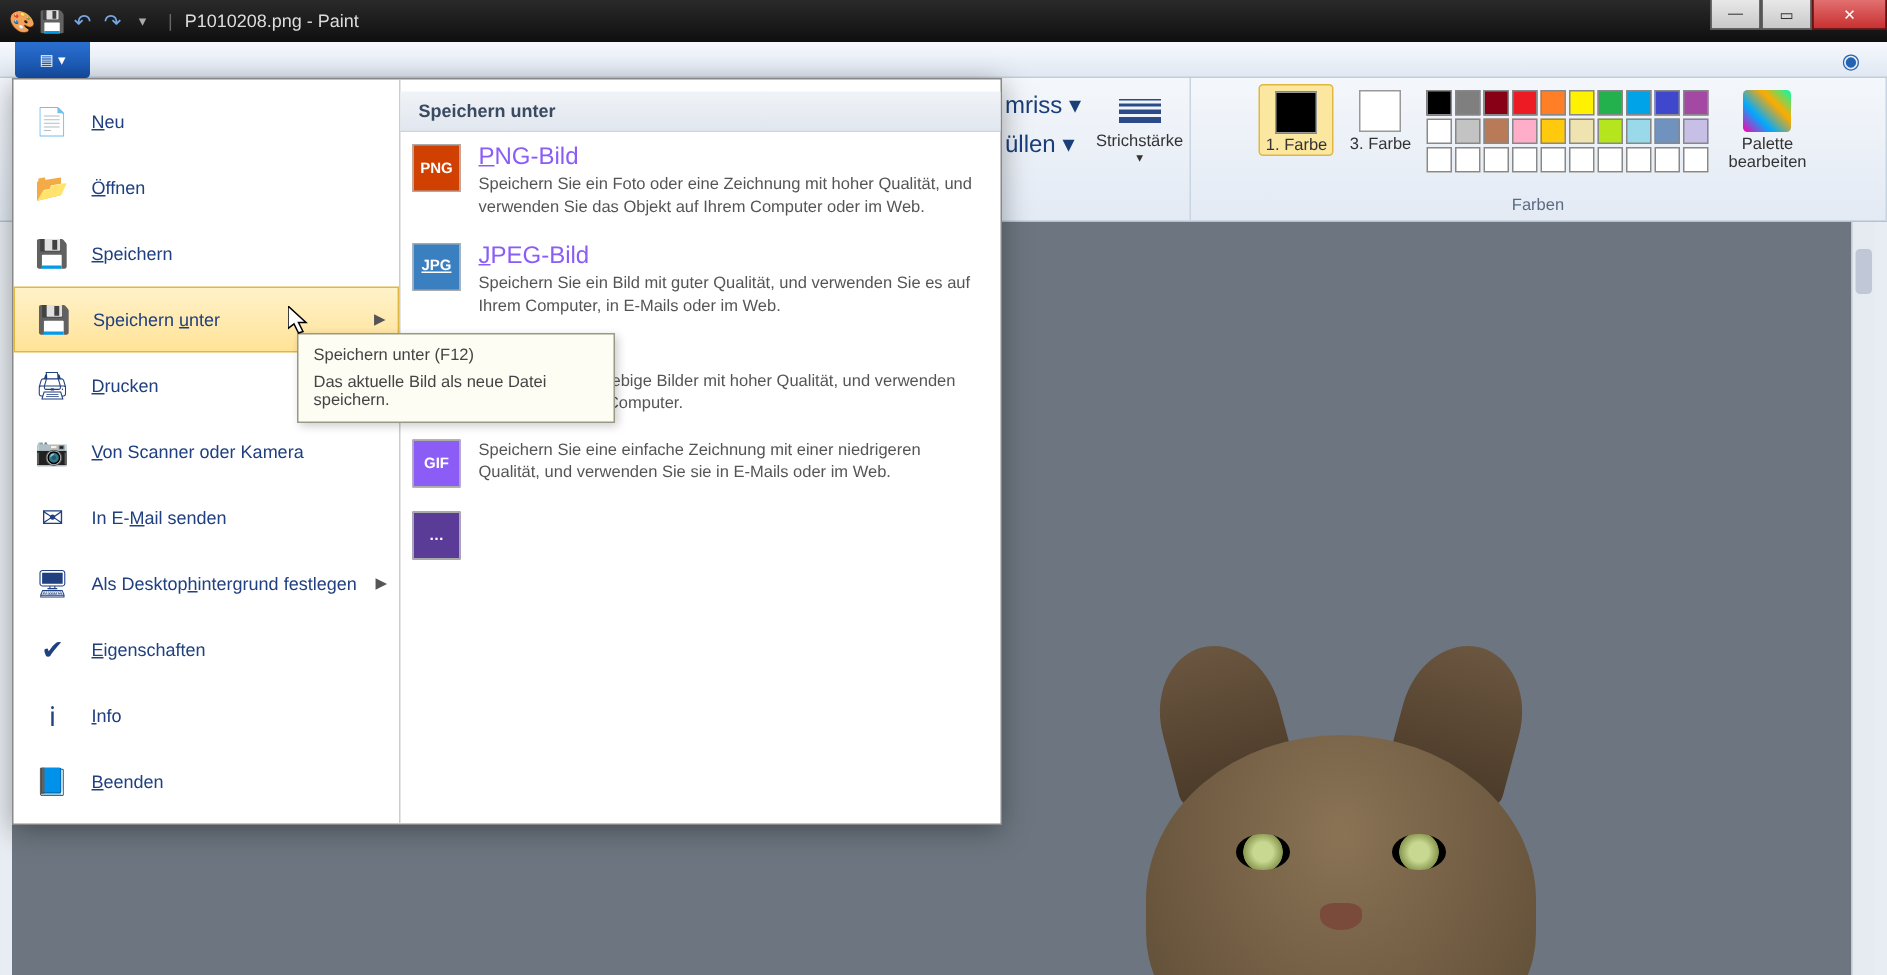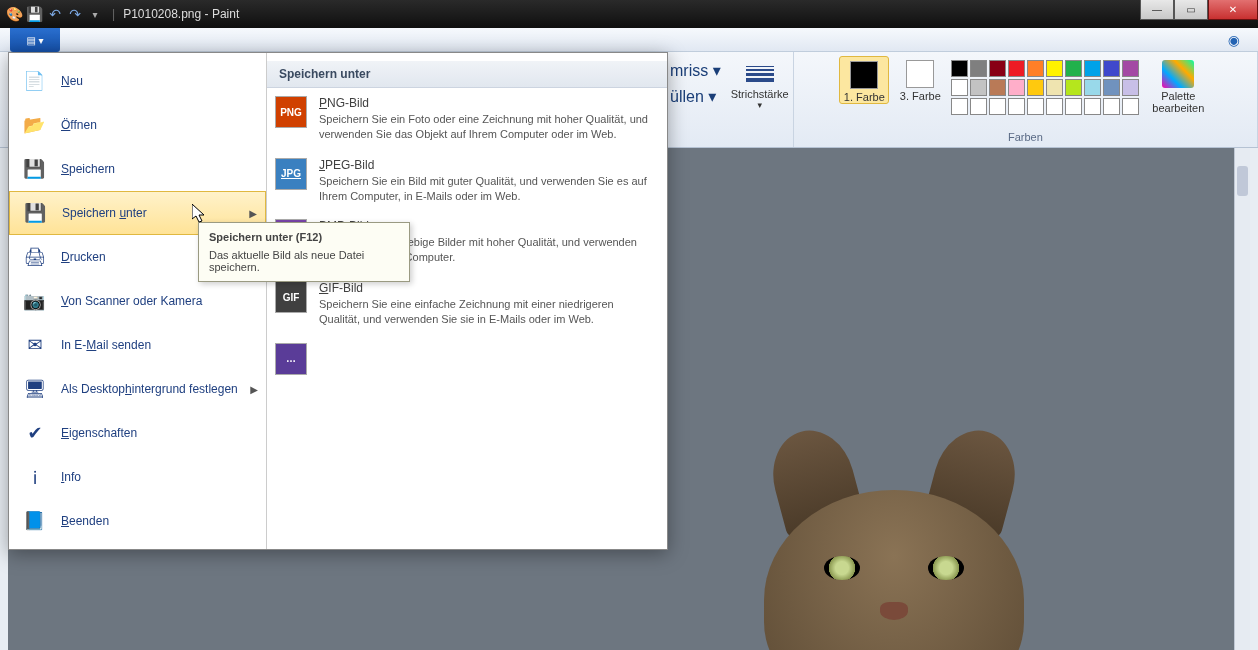--- a/index.html
+++ b/index.html
@@ -44,26 +44,26 @@
 .fm-item { display: flex; align-items: center; height: 44px; padding: 0 14px; font-size: 12px; color: #204080; cursor: default; position: relative; }
 .fm-item.hover { background: linear-gradient(to bottom,#fff2ca,#ffe397); border: 1px solid #e0b840; }
 .fm-item .mi-icon { width: 24px; height: 24px; margin-right: 14px; display: flex; align-items: center; justify-content: center; font-size: 18px; }
 .fm-item .arrow { position: absolute; right: 8px; color: #555; font-size: 10px; }
 .fm-item u { text-decoration: underline; }
 
 .fm-right { flex: 1; padding: 8px 0; }
 .fm-right-header { background: linear-gradient(to bottom,#f0f3f7,#e1e7ef); font-size: 12px; font-weight: 600; color: #3a4a60; padding: 6px 12px; border-bottom: 1px solid #ccd4e0; }
 .fmt-item { display: flex; padding: 8px 12px 8px 8px; gap: 12px; font-size: 11px; }
 .fmt-icon { width: 32px; height: 32px; flex-shrink: 0; border: 1px solid #aaa; display: flex; align-items: center; justify-content: center; font-size: 10px; color: #fff; font-weight: bold; }
-.fmt-body .fmt-title { color: #404040; font-size: 12px; margin-bottom: 2px; }
+.fmt-body .fmt-title { color: #8b5cf6; font-size: 16px; margin-bottom: 2px; }
 .fmt-body .fmt-desc { color: #555; line-height: 1.35; }
 
 
 .tooltip { position: absolute; left: 198px; top: 222px; width: 212px; background: #fdfdf4; border: 1px solid #9a9a82; padding: 8px 10px; font-size: 11px; color: #444; box-shadow: 2px 2px 6px rgba(0,0,0,.2); z-index: 10; }
-.tooltip .tt-title { font-weight: 700; margin-bottom: 6px; }
+.tooltip .tt-title { font-weight: 400; margin-bottom: 6px; }
 
 
 .cursor { position: absolute; left: 192px; top: 204px; z-index: 20; font-size: 16px; color: #000; pointer-events: none; }
 
 
 .canvas { position: absolute; left: 8px; right: 24px; top: 148px; bottom: 0; background: #6d7680; overflow: hidden; z-index: 1; }
 .cat-ph { position: absolute; right: 120px; bottom: -60px; width: 460px; height: 420px; }
 .cat-body { position: absolute; left: 110px; bottom: 0; width: 260px; height: 220px; background: radial-gradient(ellipse at 50% 30%, #8a7355, #5c4a34); border-radius: 50% 50% 40% 40%; }
 .cat-ear { position: absolute; width: 80px; height: 100px; background: linear-gradient(#6b5640,#4a3a28); border-radius: 60% 60% 10% 10%; }
 .cat-ear.l { left: 120px; bottom: 180px; transform: rotate(-15deg); }
@@ -253,23 +253,22 @@
           </div>
         </div>
         <div class="fmt-item">
           <div class="fmt-icon" style="background: rgb(120, 68, 168);">BMP</div>
           <div class="fmt-body">
             <div class="fmt-title"><u>B</u>MP-Bild</div>
             <div class="fmt-desc">Speichern Sie beliebige Bilder mit hoher Qualität, und verwenden Sie sie auf Ihrem Computer.</div>
           </div>
         </div>
         <div class="fmt-item">
-          <div class="fmt-icon" style="background: #404040;">GIF</div>
-          <div class="fmt-body">
-            <div class="fmt-title"><u>G</u>IF-Bild</div>
+          <div class="fmt-icon" style="background: #8b5cf6;">GIF</div>
+          <div class="fmt-body">
             <div class="fmt-desc">Speichern Sie eine einfache Zeichnung mit einer niedrigeren Qualität, und verwenden Sie sie in E-Mails oder im Web.</div>
           </div>
         </div>
         <div class="fmt-item">
           <div class="fmt-icon" style="background: rgb(90, 60, 152);">…</div>
         </div>
       </div>
   </div>
 </div>
 

